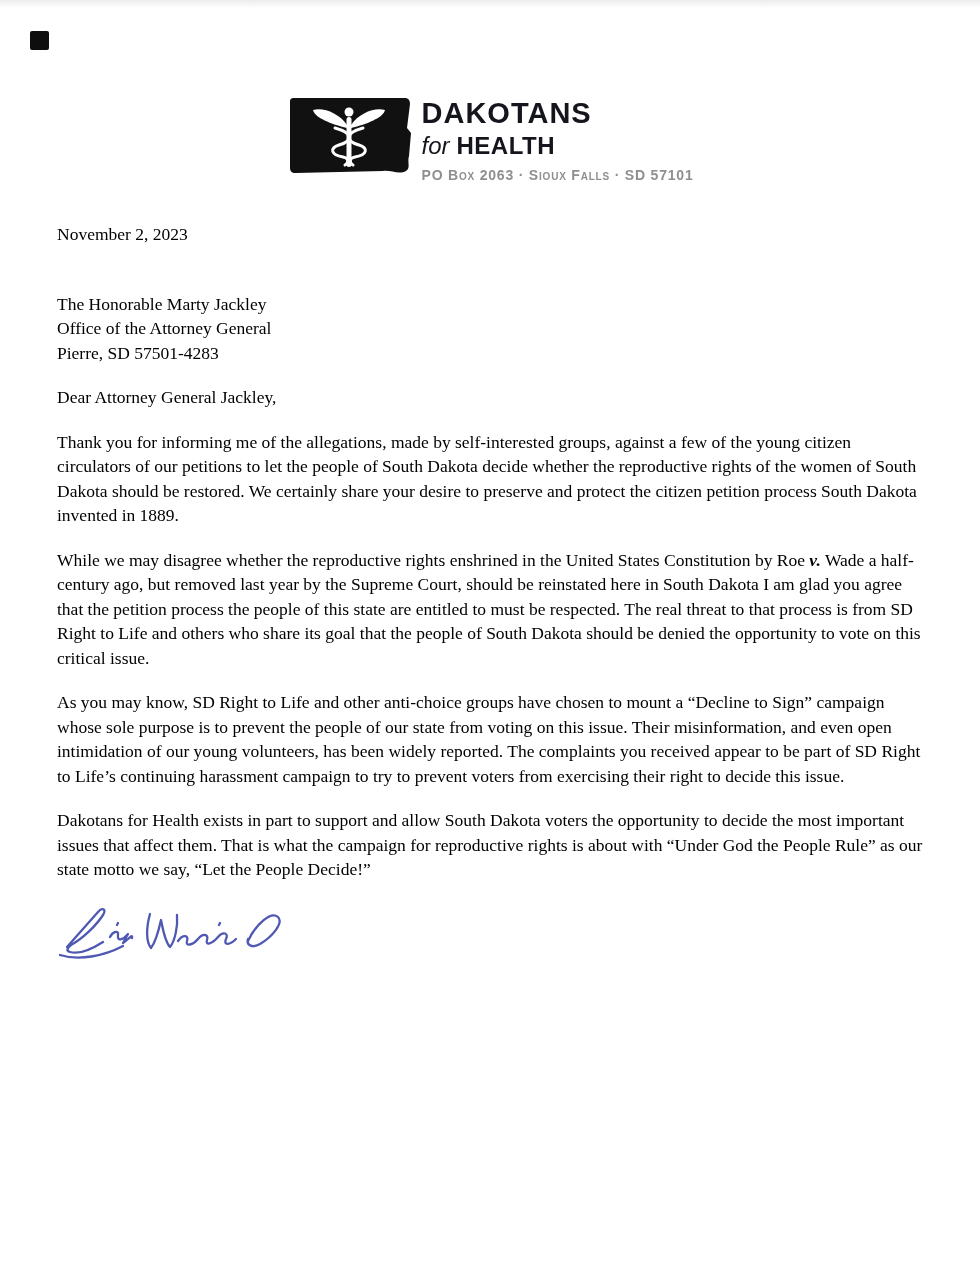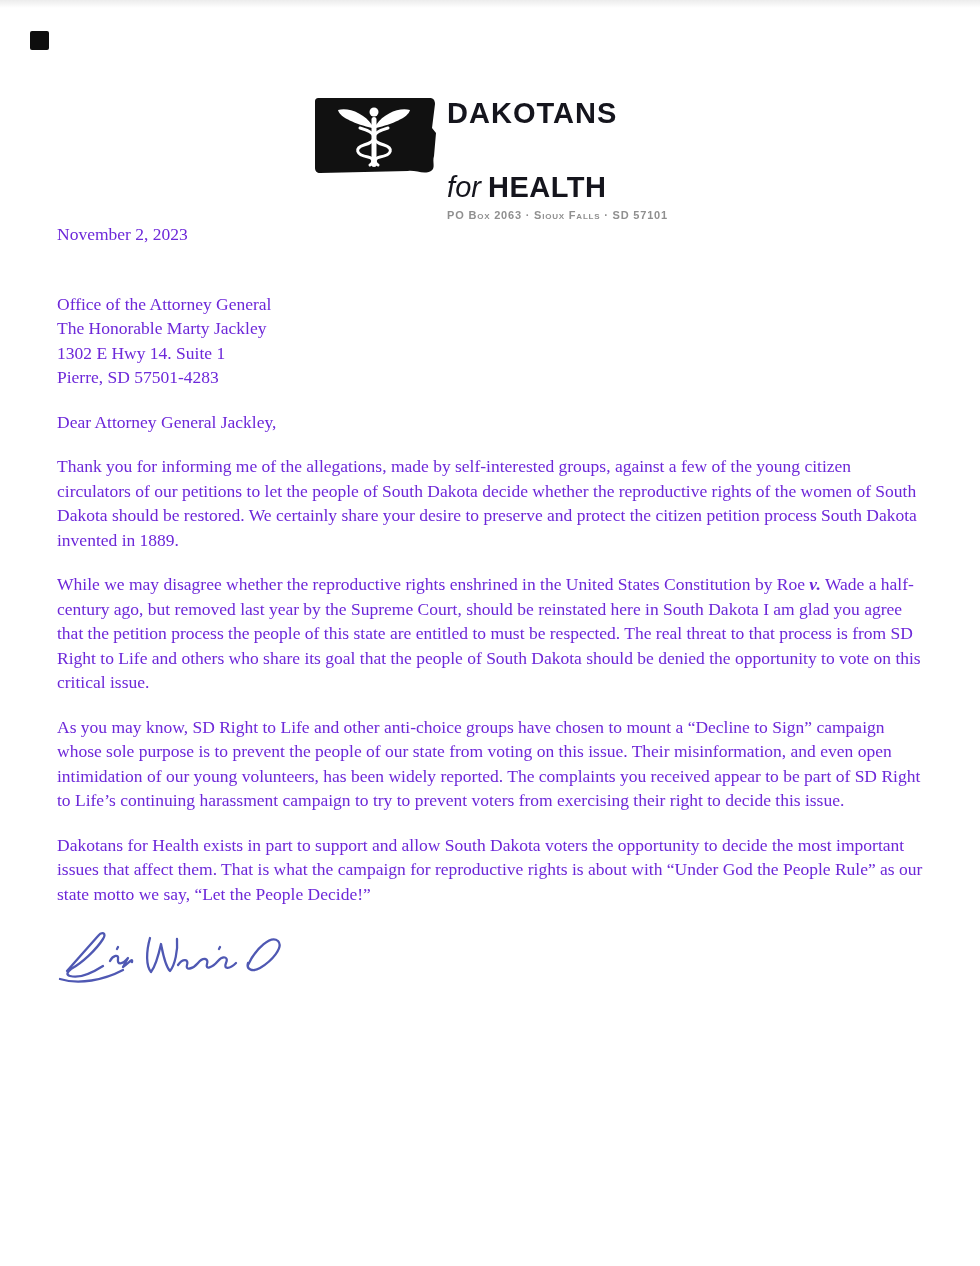--- a/index.html
+++ b/index.html
@@ -42,49 +42,48 @@
     color: #15151d;
     padding-top: 2px;
   }
   .org-line1 {
     font-size: 29px;
     font-weight: 700;
     letter-spacing: 1px;
     line-height: 32px;
   }
   .org-line2 {
-    font-size: 29px;
+    font-size: 24px;
     line-height: 33px;
     font-weight: 700;
     letter-spacing: 0.5px;
-    margin-top: 42px;
   }
   .org-line2 .for {
     font-style: italic;
     font-weight: 400;
     letter-spacing: 0;
     margin-right: 7px;
   }
   .org-address {
     margin-top: 5px;
-    font-size: 11px;
+    font-size: 14px;
     letter-spacing: 0.8px;
     color: #8f8f8f;
     font-variant: small-caps;
     font-weight: 600;
   }
   
   .letter-body {
     position: absolute;
     top: 222px;
     left: 57px;
     width: 866px;
     font-size: 17.5px;
     line-height: 24.5px;
-    color: #6d28d9;
+    color: #000000;
     text-align: left;
   }
   .letter-body p { margin: 0 0 20px 0; }
   .date-line { margin-bottom: 45px !important; }
   .recipient { margin-bottom: 20px; }
   .emph { font-weight: 700; font-style: italic; }
   .closing-line { margin-bottom: 2px !important; }
   .signature-wrap { height: 64px; margin: 2px 0 4px 0; }
   .signature-wrap svg { display: block; }
   .signer-line { margin-bottom: 0 !important; }
@@ -120,23 +119,22 @@
       <div class="org-line2"><span class="for">for</span><span>HEALTH</span></div>
       <div class="org-address">PO Box 2063 · Sioux Falls · SD 57101</div>
     </div>
   </header>
 
   <main class="letter-body">
 
     <p class="date-line">November 2, 2023</p>
 
     <div class="recipient">
+      <div>The Honorable Marty Jackley</div>
       <div>Office of the Attorney General</div>
-      <div>The Honorable Marty Jackley</div>
-      <div>1302 E Hwy 14. Suite 1</div>
       <div>Pierre, SD 57501-4283</div>
     </div>
 
     <p>Dear Attorney General Jackley,</p>
 
     <p>Thank you for informing me of the allegations, made by self-interested groups, against a few of the young citizen circulators of our petitions to let the people of South Dakota decide whether the reproductive rights of the women of South Dakota should be restored. We certainly share your desire to preserve and protect the citizen petition process South Dakota invented in 1889.</p>
 
 
     <p><span>While we may disagree whether the reproductive rights enshrined in the United States Constitution by Roe </span><span class="emph">v.</span><span> Wade a half-century ago, but removed last year by the Supreme Court, should be reinstated here in South Dakota I am glad you agree that the petition process the people of this state are entitled to must be respected. The real threat to that process is from SD Right to Life and others who share its goal that the people of South Dakota should be denied the opportunity to vote on this critical issue.</span></p>
 

